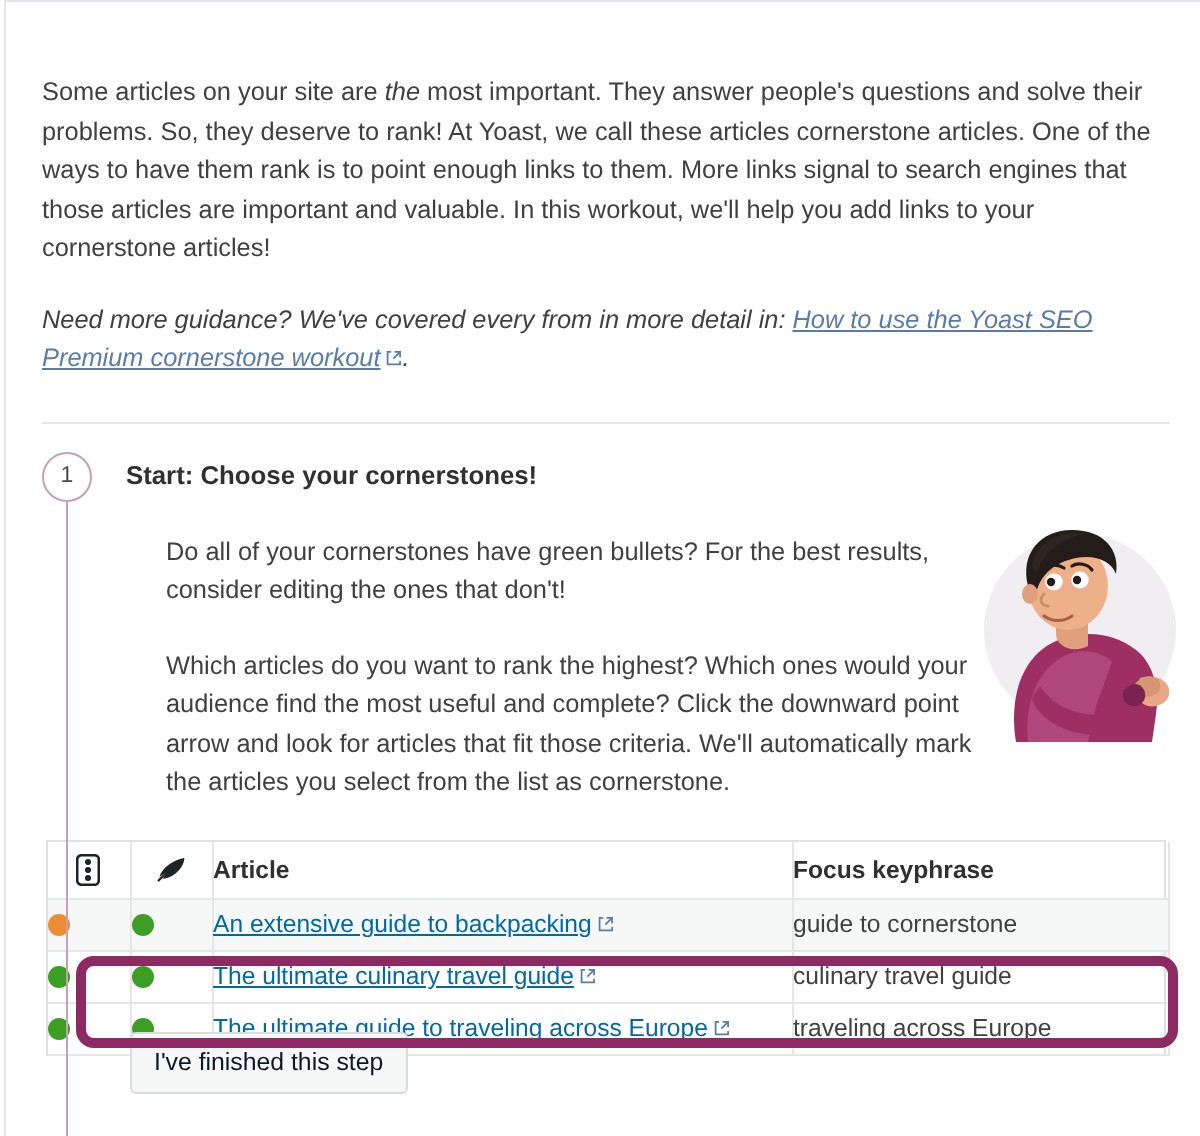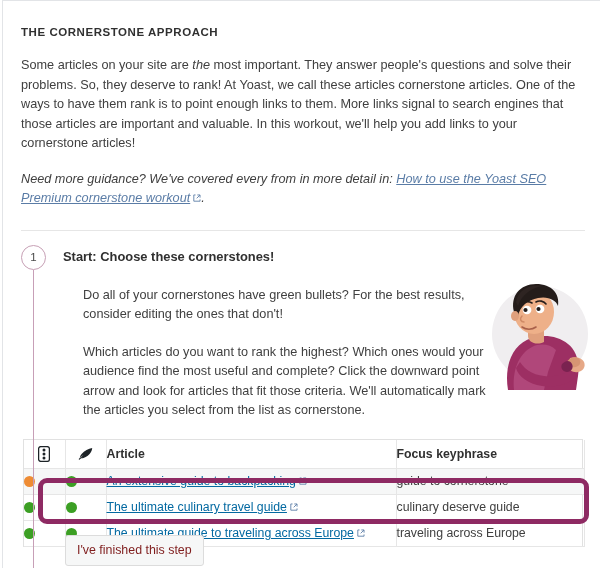--- a/index.html
+++ b/index.html
@@ -253,55 +253,54 @@
     display: flex;
     align-items: center;
     justify-content: center;
     cursor: pointer;
   }
 
   
   .finish-btn {
     position: absolute;
     left: 62px;
-    top: 534px;
+    top: 515px;
     padding: 6px 11px 7px 11px;
     background: #f6f7f7;
     border: 1px solid #dcdcdc;
     border-radius: 3px;
     font-size: 12.4px;
-    color: #7f1d1d;
+    color: #0f172a;
     font-family: "Liberation Sans", "DejaVu Sans", sans-serif;
     line-height: 16px;
     cursor: pointer;
   }
 </style>
 </head>
 <body>
 
 <div class="card">
   <div class="inner">
 
-    <div class="kicker">THE CORNERSTONE APPROACH</div>
 
 
     <p class="para"><span>Some articles on your site are </span><em>the</em><span> most important. They answer people's questions and solve their problems. So, they deserve to rank! At Yoast, we call these articles cornerstone articles. One of the ways to have them rank is to point enough links to them. More links signal to search engines that those articles are important and valuable. In this workout, we'll help you add links to your cornerstone articles!</span></p>
 
     <p class="para italic"><span>Need more guidance? We've covered every from in more detail in: </span><a class="link italic-link" href="#">How to use the Yoast SEO Premium cornerstone workout</a><span class="ext-icon"><svg width="8" height="8" viewBox="0 0 10 10">
             <path d="M3.2,1.2 H1 V9 H8.8 V6.8" fill="none" stroke="#5a7ca6" stroke-width="1.1"></path>
             <path d="M5.4,1.2 H8.8 V4.6" fill="none" stroke="#5a7ca6" stroke-width="1.1"></path>
             <path d="M8.6,1.4 L4.6,5.4" fill="none" stroke="#5a7ca6" stroke-width="1.1"></path>
           </svg></span><span>.</span></p>
 
     <div class="divider"></div>
 
     <div class="step">
       <div class="step-circle">1</div>
       <div class="step-line"></div>
-      <div class="step-title">Start: Choose these cornerstones!</div>
+      <div class="step-title">Start: Choose your cornerstones!</div>
 
       <div class="step-body">
 
         <div class="illustration">
           <svg width="112" height="118" viewBox="0 0 112 118">
             <circle cx="62" cy="62" r="48" fill="#f0eef0"></circle>
 
             <path d="M30,118 C26,94 34,72 54,66 C66,62 80,64 90,72 C98,78 102,90 100,104 L98,118 Z" fill="#9d2f63"></path>
             <path d="M36,118 C34,100 40,82 54,75 C62,71 72,72 78,78 L70,100 L66,118 Z" fill="#b0477a"></path>
 
@@ -383,21 +382,21 @@
           <td class="cell-pad">guide to cornerstone</td>
         </tr>
         <tr>
           <td class="cell-icon"><span class="bullet green"></span></td>
           <td class="cell-icon"><span class="bullet green"></span></td>
           <td class="cell-pad article-cell"><a href="#">The ultimate culinary travel guide</a><span class="ext-icon"><svg width="8" height="8" viewBox="0 0 10 10">
                   <path d="M3.2,1.2 H1 V9 H8.8 V6.8" fill="none" stroke="#5a7ca6" stroke-width="1.1"></path>
                   <path d="M5.4,1.2 H8.8 V4.6" fill="none" stroke="#5a7ca6" stroke-width="1.1"></path>
                   <path d="M8.6,1.4 L4.6,5.4" fill="none" stroke="#5a7ca6" stroke-width="1.1"></path>
                 </svg></span></td>
-          <td class="cell-pad">culinary deserve guide</td>
+          <td class="cell-pad">culinary travel guide</td>
         </tr>
         <tr>
           <td class="cell-icon"><span class="bullet green"></span></td>
           <td class="cell-icon"><span class="bullet green"></span></td>
           <td class="cell-pad article-cell"><a href="#">The ultimate guide to traveling across Europe</a><span class="ext-icon"><svg width="8" height="8" viewBox="0 0 10 10">
                   <path d="M3.2,1.2 H1 V9 H8.8 V6.8" fill="none" stroke="#5a7ca6" stroke-width="1.1"></path>
                   <path d="M5.4,1.2 H8.8 V4.6" fill="none" stroke="#5a7ca6" stroke-width="1.1"></path>
                   <path d="M8.6,1.4 L4.6,5.4" fill="none" stroke="#5a7ca6" stroke-width="1.1"></path>
                 </svg></span></td>
           <td class="cell-pad">traveling across Europe</td>

